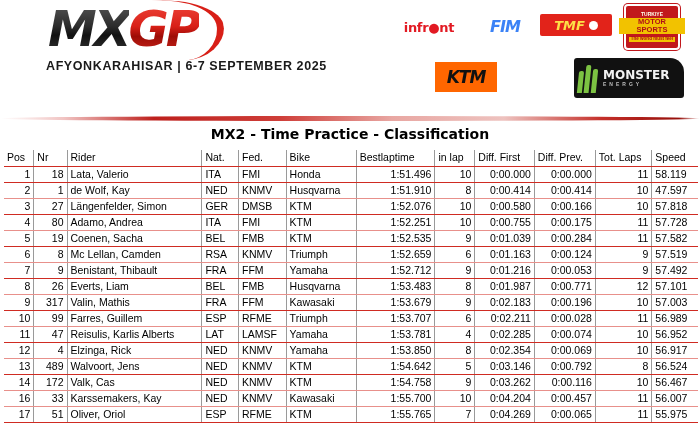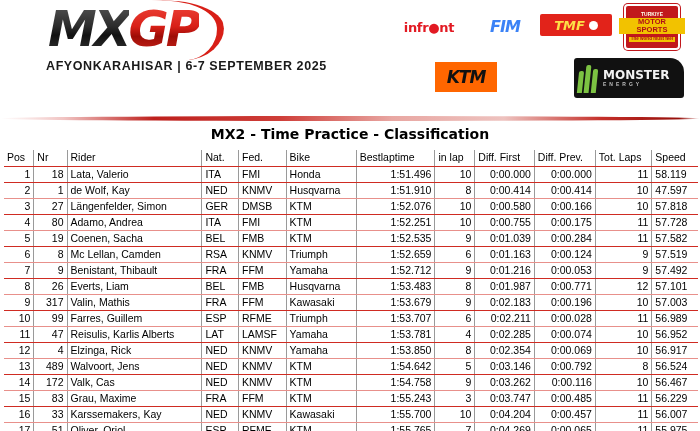--- a/index.html
+++ b/index.html
@@ -482,34 +482,20 @@
             <td class="c-nat">NED</td>
             <td class="c-fed">KNMV</td>
             <td class="c-bike">KTM</td>
             <td class="c-best">1:54.758</td>
             <td class="c-inlap">9</td>
             <td class="c-difffirst">0:03.262</td>
             <td class="c-diffprev">0:00.116</td>
             <td class="c-laps">10</td>
             <td class="c-speed">56.467</td>
           </tr>
-          <tr class="odd">
-            <td class="c-pos">15</td>
-            <td class="c-nr">83</td>
-            <td class="c-rider">Grau, Maxime</td>
-            <td class="c-nat">FRA</td>
-            <td class="c-fed">FFM</td>
-            <td class="c-bike">KTM</td>
-            <td class="c-best">1:55.243</td>
-            <td class="c-inlap">3</td>
-            <td class="c-difffirst">0:03.747</td>
-            <td class="c-diffprev">0:00.485</td>
-            <td class="c-laps">11</td>
-            <td class="c-speed">56.229</td>
-          </tr>
           <tr class="even">
             <td class="c-pos">16</td>
             <td class="c-nr">33</td>
             <td class="c-rider">Karssemakers, Kay</td>
             <td class="c-nat">NED</td>
             <td class="c-fed">KNMV</td>
             <td class="c-bike">Kawasaki</td>
             <td class="c-best">1:55.700</td>
             <td class="c-inlap">10</td>
             <td class="c-difffirst">0:04.204</td>

